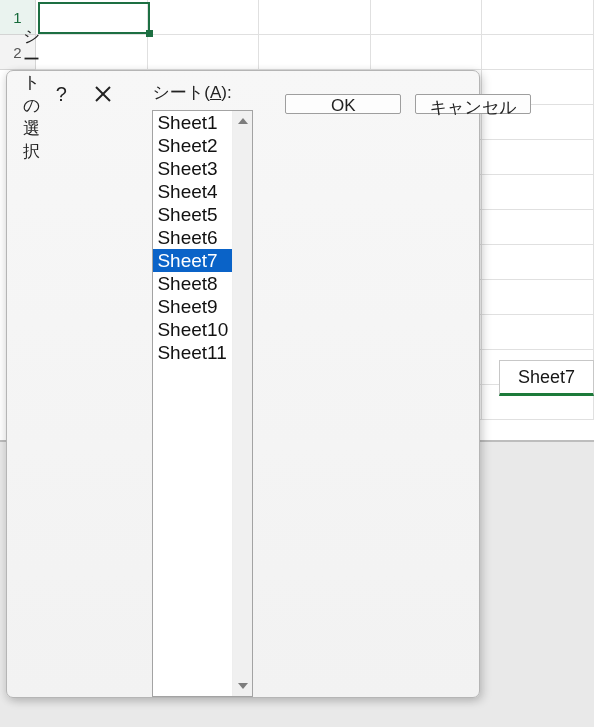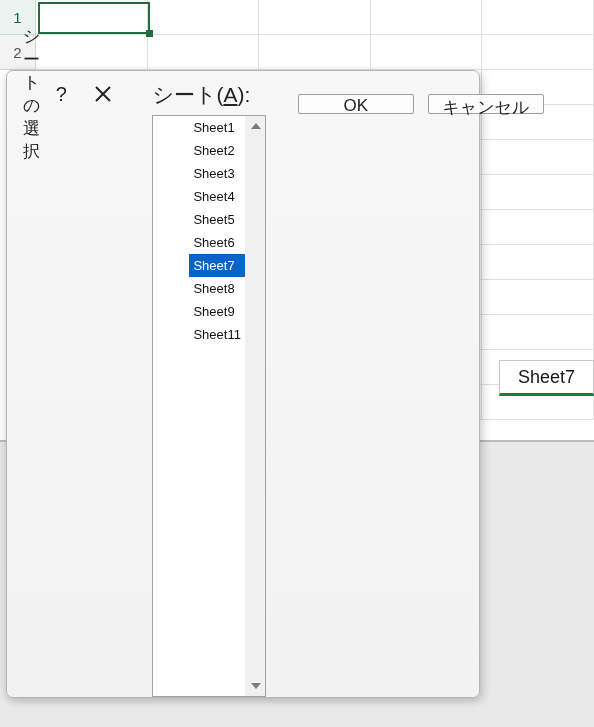--- a/index.html
+++ b/index.html
@@ -112,21 +112,21 @@
   .close-svg { width: 18px; height: 18px; }
   .close-svg line { stroke:#222; stroke-width:2; }
 
   .body {
     flex: 1;
     display: flex;
     flex-direction: column;
     padding: 0 14px 0 14px;
   }
   .list-label {
-    font-size: 21px;
+    font-size: 17px;
     color: #222;
     margin: 10px 0 6px 0;
   }
   .list-label u { text-decoration: underline; }
 
   .listwrap {
     position: relative;
     flex: 1;
     border: 1px solid #a3a3a3;
     background: #fff;
@@ -135,28 +135,27 @@
     min-height: 440px;
   }
   .listbox {
     flex: 1;
     overflow: hidden;
     padding: 0;
   }
   .list-item {
     height: 23px;
     padding: 0 4px;
-    font-size: 13px;
+    font-size: 19px;
     color: #111;
     display: flex;
     align-items: center;
     white-space: nowrap;
     cursor: default;
     user-select: none;
-    margin-left: 36px;
   }
   .list-item.selected {
     background: #0a63c8;
     color: #fff;
   }
   .scroll-track {
     width: 20px;
     background: #f0f0f0;
     position: relative;
     border-left: 1px solid #eee;
@@ -322,20 +321,21 @@
       <div class="listbox" id="listbox">
           <div class="list-item">Sheet1</div>
           <div class="list-item">Sheet2</div>
           <div class="list-item">Sheet3</div>
           <div class="list-item">Sheet4</div>
           <div class="list-item">Sheet5</div>
           <div class="list-item">Sheet6</div>
           <div class="list-item selected">Sheet7</div>
           <div class="list-item">Sheet8</div>
           <div class="list-item">Sheet9</div>
+          <div class="list-item">Sheet10</div>
           <div class="list-item">Sheet11</div>
         </div>
       <div class="scroll-track">
         <div class="scroll-arrow up">
           <div class="tri tri-up"></div>
         </div>
         <div class="scroll-arrow down">
           <div class="tri tri-down"></div>
         </div>
       </div>

